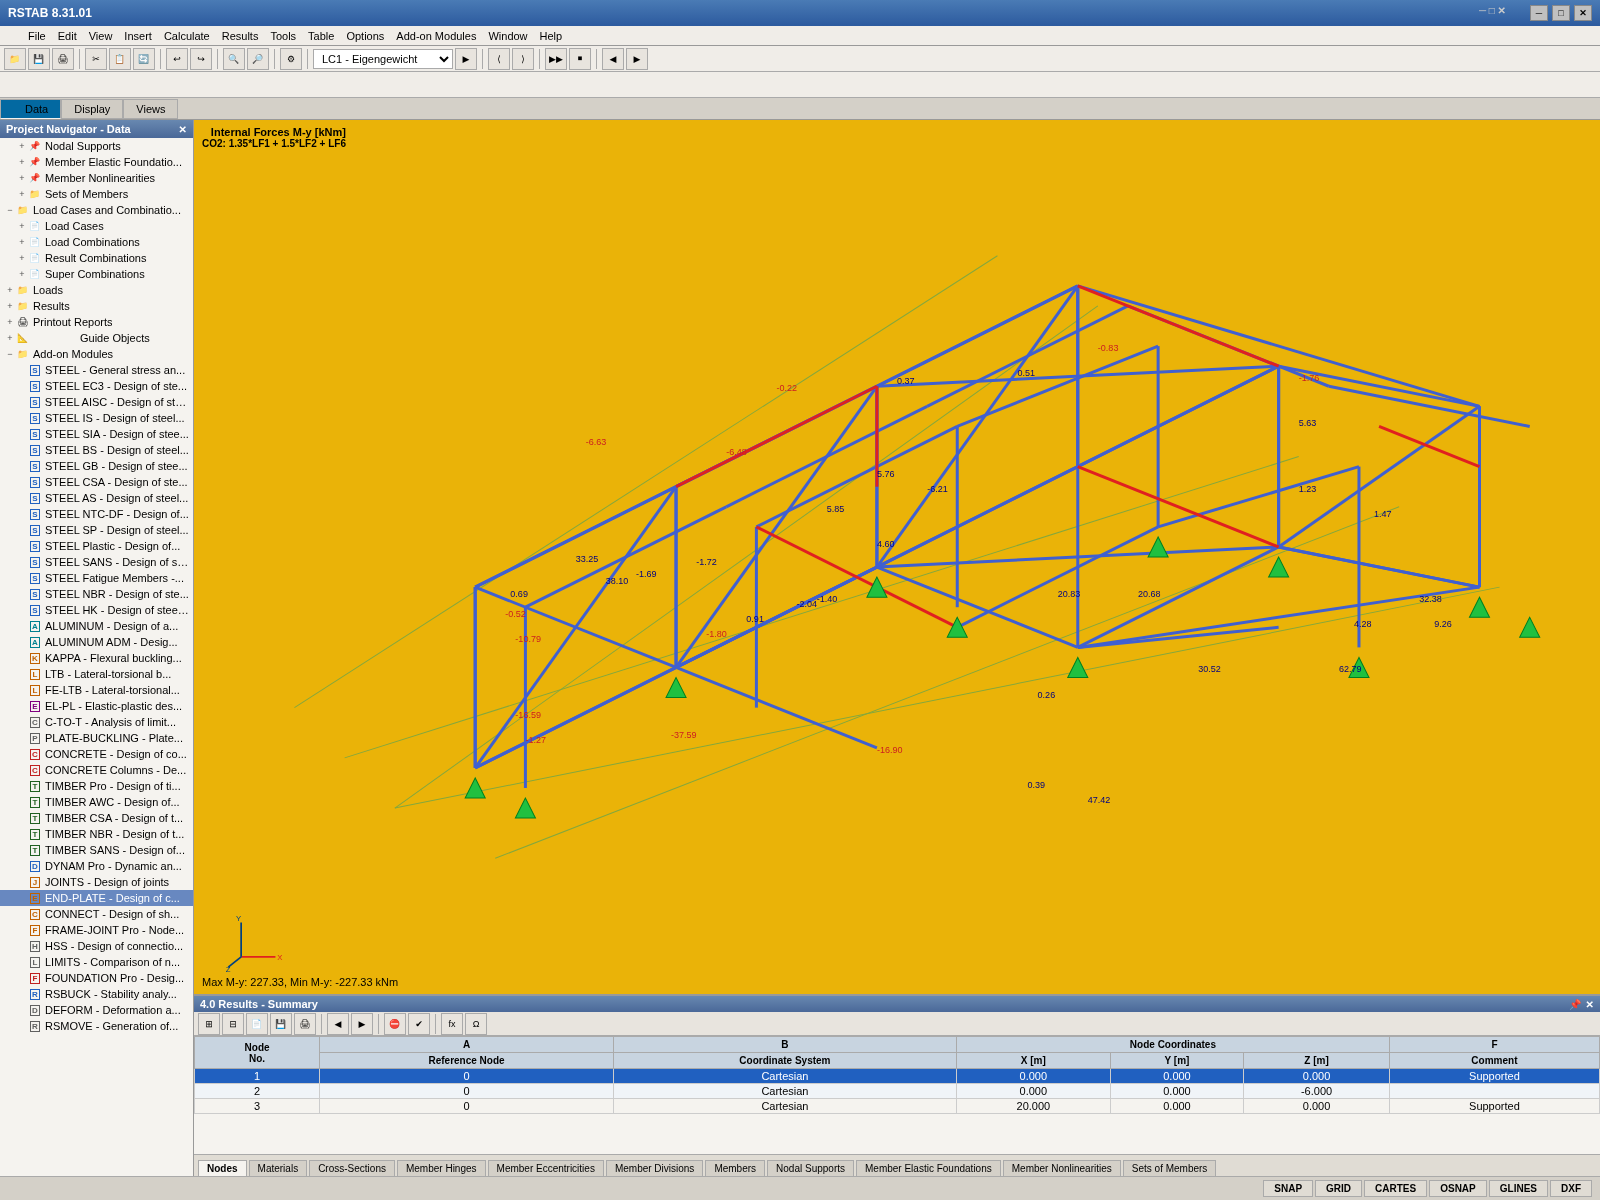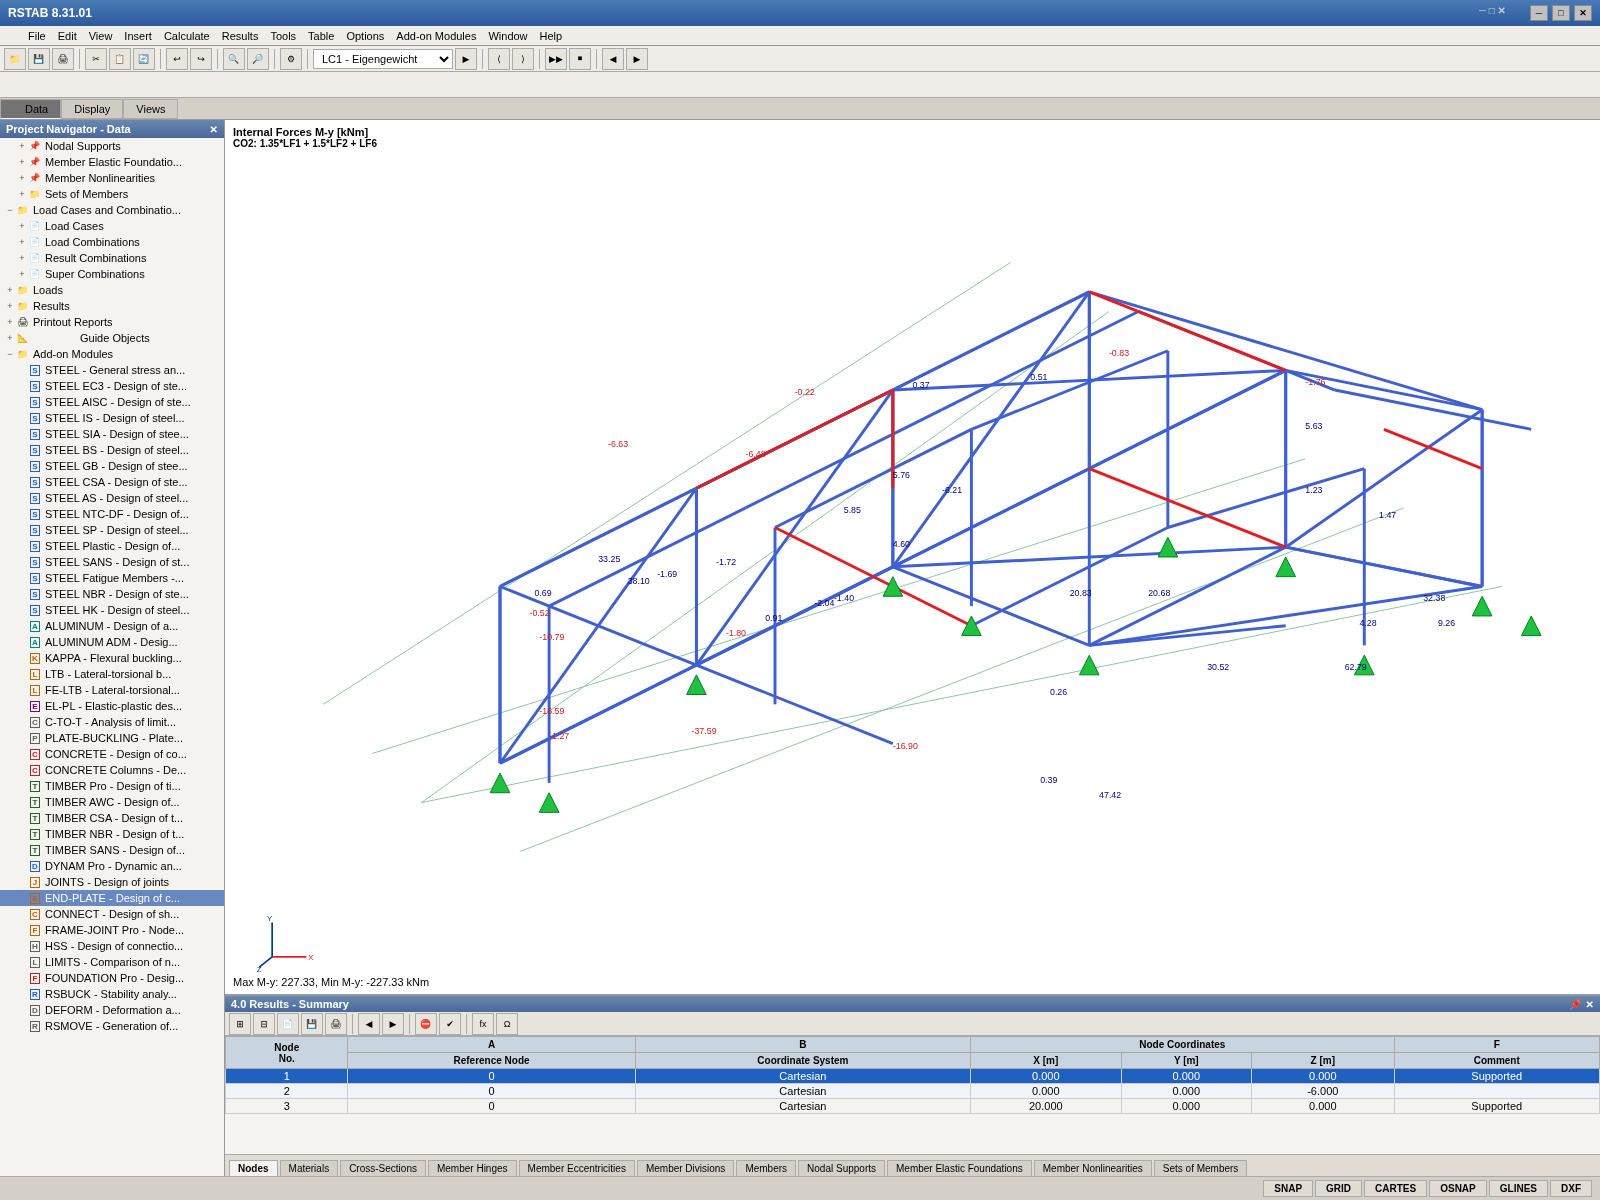--- a/index.html
+++ b/index.html
@@ -72,21 +72,21 @@
     }
 
     
     #main-layout {
       display: flex;
       height: calc(1200px - 26px - 20px - 26px - 26px - 22px - 24px);
     }
 
     
     #left-panel {
-      width: 225px;
+      width: 194px;
       background: #f5f3ef;
       border-right: 1px solid #999;
       display: flex;
       flex-direction: column;
       overflow: hidden;
     }
     #panel-header {
       background: linear-gradient(to bottom, #6888b0, #4a6898);
       color: white;
       font-size: 11px;
@@ -120,24 +120,25 @@
     #center-area {
       flex: 1;
       display: flex;
       flex-direction: column;
       overflow: hidden;
     }
 
     
     #view-3d {
       flex: 1;
-      background: #ffffff;
+      background: #eab308;
       position: relative;
       overflow: hidden;
       min-height: 400px;
+      text-align: right;
     }
     #view-label {
       position: absolute;
       top: 6px;
       left: 8px;
       font-size: 11px;
       font-weight: bold;
       color: #000;
       z-index: 10;
     }
@@ -262,21 +263,21 @@
     .panel-tab {
       padding: 2px 12px;
       border: 1px solid #aaa;
       background: #d0ccc4;
       cursor: pointer;
       font-size: 11px;
       height: 20px;
       display: flex;
       align-items: center;
     }
-    .panel-tab.active { background: #737373; border-bottom: 1px solid #f5f3ef; padding-left: 24px; }
+    .panel-tab.active { background: #0369a1; border-bottom: 1px solid #f5f3ef; padding-left: 24px; }
 
     .dotted-bg {
       background-image: radial-gradient(circle, #b0b8c8 1px, transparent 1px);
       background-size: 20px 20px;
     }
   </style>
 </head>
 <body>
 
 <div id="title-bar">

